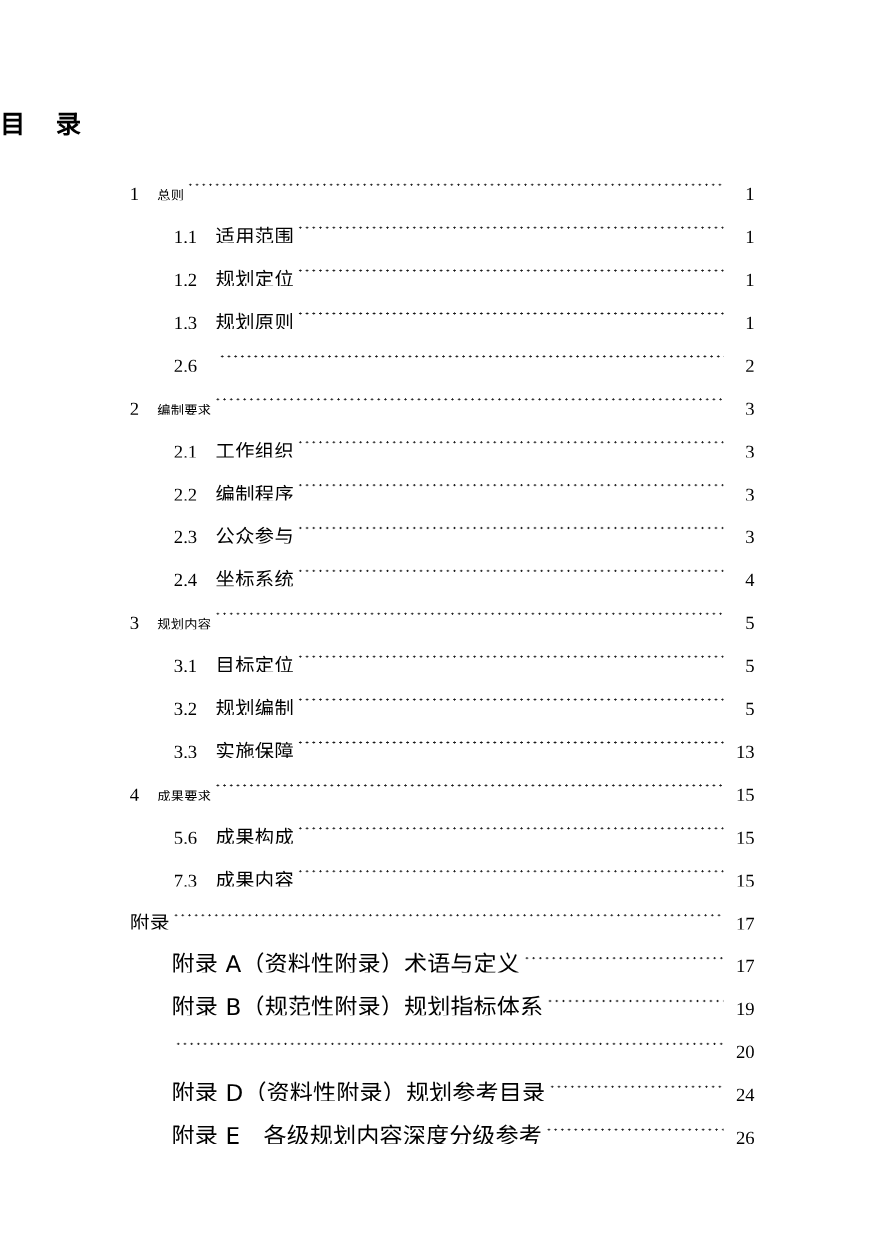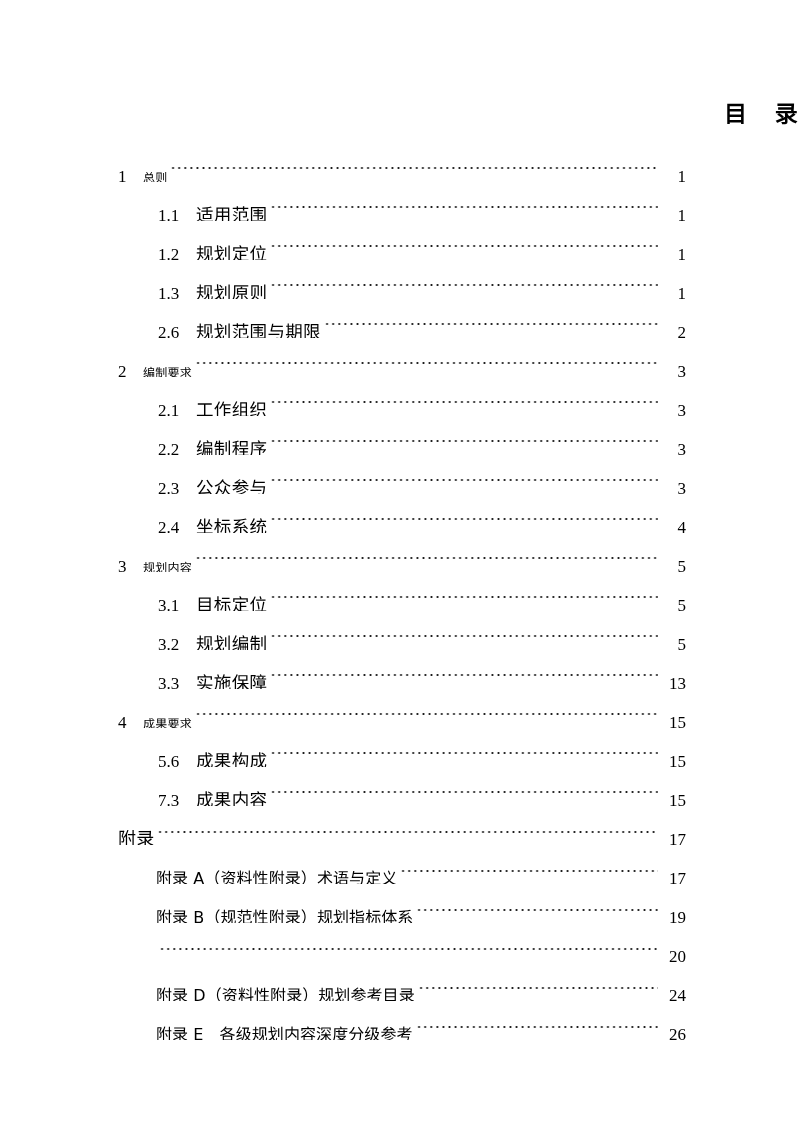--- a/index.html
+++ b/index.html
@@ -19,21 +19,21 @@
     overflow: hidden;
     -webkit-font-smoothing: antialiased;
   }
 
   
   .toc-title {
     position: absolute;
     top: 98px;
     left: 0;
     width: 800px;
-    text-align: right;
+    text-align: left;
     font-family: "DejaVu Sans", "Liberation Sans", sans-serif;
     font-weight: bold;
     font-size: 23px;
     letter-spacing: 0.10em;
     line-height: 32px;
     white-space: pre;
   }
 
   
   .toc-list {
@@ -113,21 +113,21 @@
     font-size: 18px;
     letter-spacing: 0.01em;
   }
   .appx-head .toc-num { width: 0; }
 
   
   .appx { padding-left: 38px; }
   .appx .toc-num { width: 0; }
   .appx .toc-label {
     font-family: "DejaVu Sans", "Liberation Sans", sans-serif;
-    font-size: 16px;
+    font-size: 21px;
     letter-spacing: 0.005em;
   }
   .appx .toc-dots::after,
   .appx-head .toc-dots::after { bottom: 12px; }
 </style>
 </head>
 <body>
 
 <div class="page">
 
@@ -153,21 +153,20 @@
         <span class="toc-page">1</span>
       </div>
       <div class="toc-row lvl2">
         <span class="toc-num">1.3</span>
         <span class="toc-label">规划原则</span>
         <span class="toc-dots"></span>
         <span class="toc-page">1</span>
       </div>
       <div class="toc-row lvl2">
         <span class="toc-num">2.6</span>
-        <span class="toc-label">规划范围与期限</span>
         <span class="toc-dots"></span>
         <span class="toc-page">2</span>
       </div>
       <div class="toc-row lvl1">
         <span class="toc-num">2</span>
         <span class="toc-label">编制要求</span>
         <span class="toc-dots"></span>
         <span class="toc-page">3</span>
       </div>
       <div class="toc-row lvl2">

